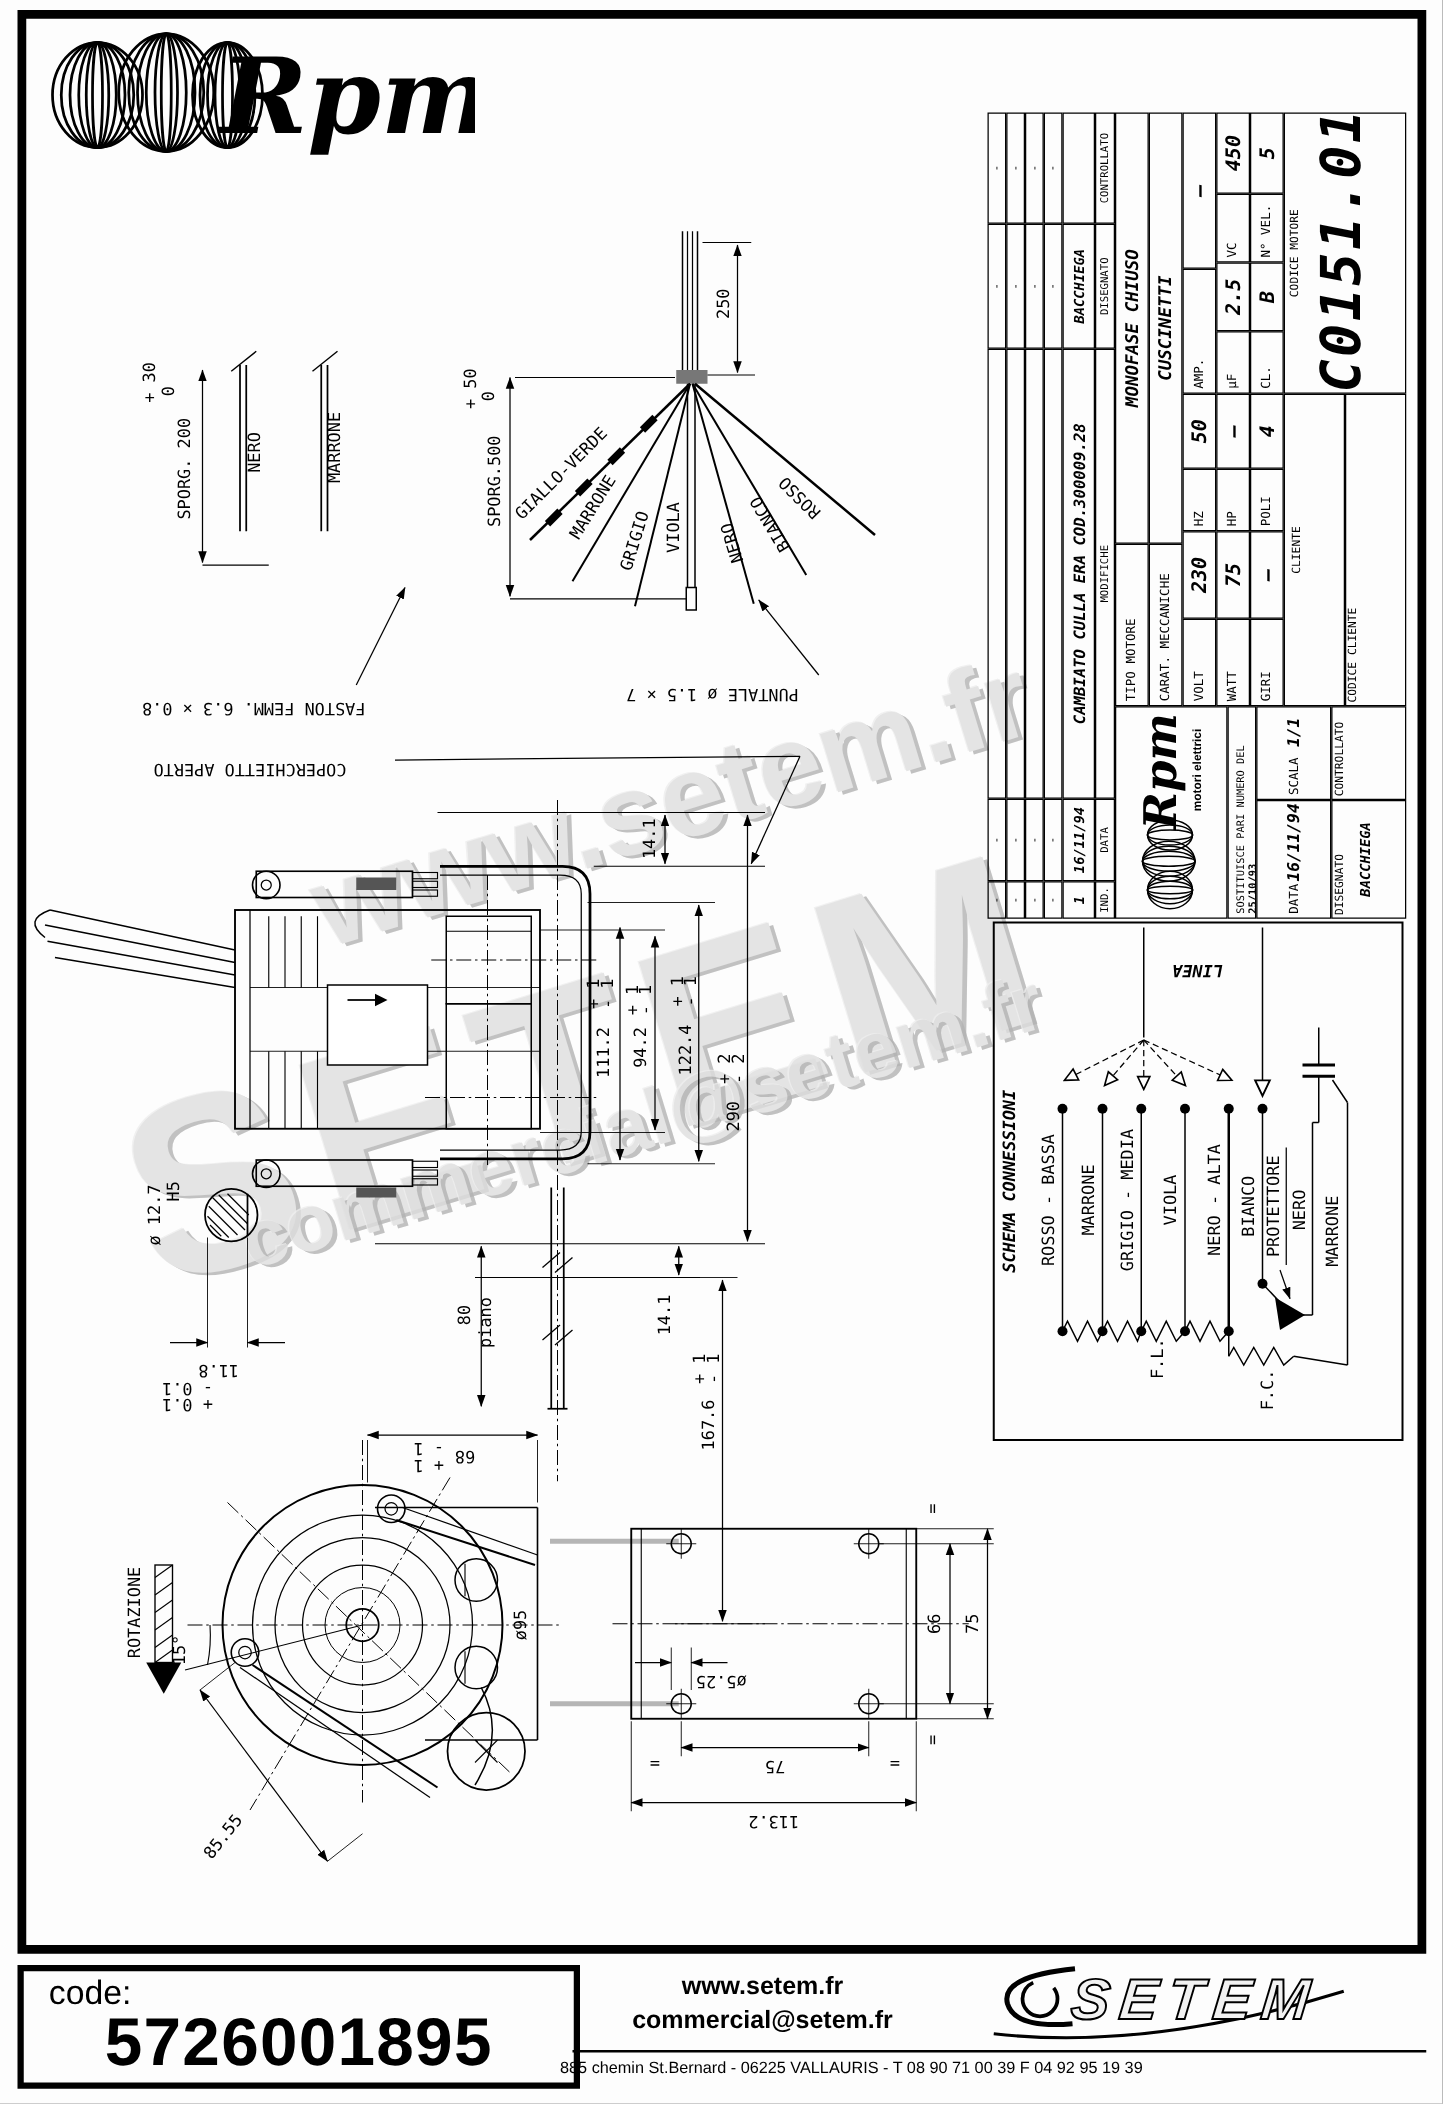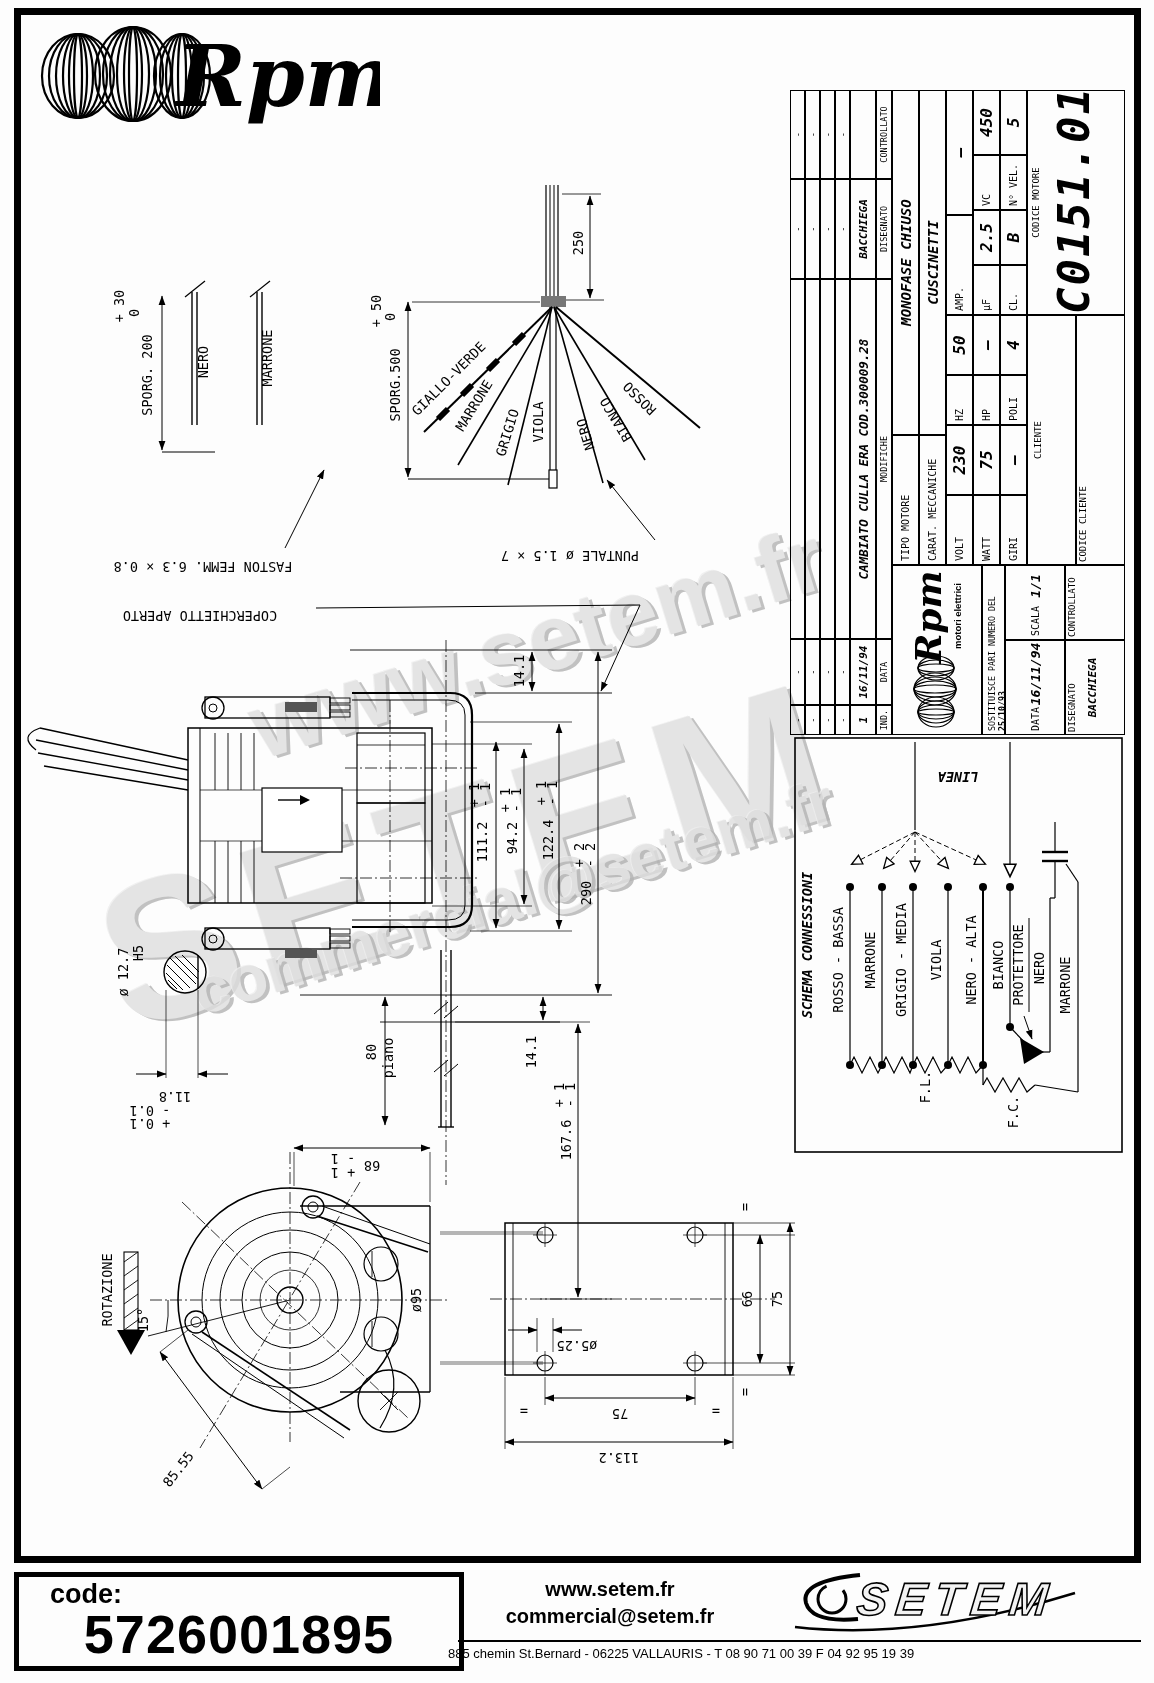--- a/index.html
+++ b/index.html
@@ -30,21 +30,21 @@
   .tb .c{position:absolute;border:1.3px solid #000;box-sizing:border-box;overflow:hidden;}
   .tb .lab{font-size:9px;padding:1px 2px;}
   .tb .ctr{display:flex;align-items:center;justify-content:center;}
   .tb .v{font-style:italic;font-weight:bold;}
   .big-code{font-size:44px;font-weight:bold;font-style:italic;letter-spacing:2px;}
   .pairs{display:flex;}
   .pair-l{font-size:10px;align-self:center;padding-left:3px;}
   .pair-v{font-size:13px;font-style:italic;font-weight:bold;align-self:center;margin:0 auto;}
   
   .codebox{position:absolute;left:14px;top:1572px;width:440px;height:89px;border:5px solid #000;z-index:3;}
-  .codebox .cl{position:absolute;left:31px;top:2px;font-size:27px;font-weight:bold;}
+  .codebox .cl{position:absolute;left:20px;top:2px;font-size:27px;font-weight:normal;}
   .codebox .cv{position:absolute;left:0;top:26px;width:100%;text-align:center;
                font-size:54px;font-weight:bold;letter-spacing:1px;}
   .sitebox{position:absolute;left:460px;top:1578px;width:300px;text-align:center;z-index:3;}
   .sitebox .w1{font-size:20px;font-weight:bold;}
   .sitebox .w2{font-size:20px;font-weight:bold;margin-top:4px;}
   .footrule{position:absolute;left:458px;top:1640px;width:683px;height:2px;background:#000;z-index:3;}
   .addr{position:absolute;left:448px;top:1646px;width:700px;text-align:left;font-size:13px;z-index:3;}
   .flogo{position:absolute;left:790px;top:1565px;z-index:3;}
 </style>
 </head>

